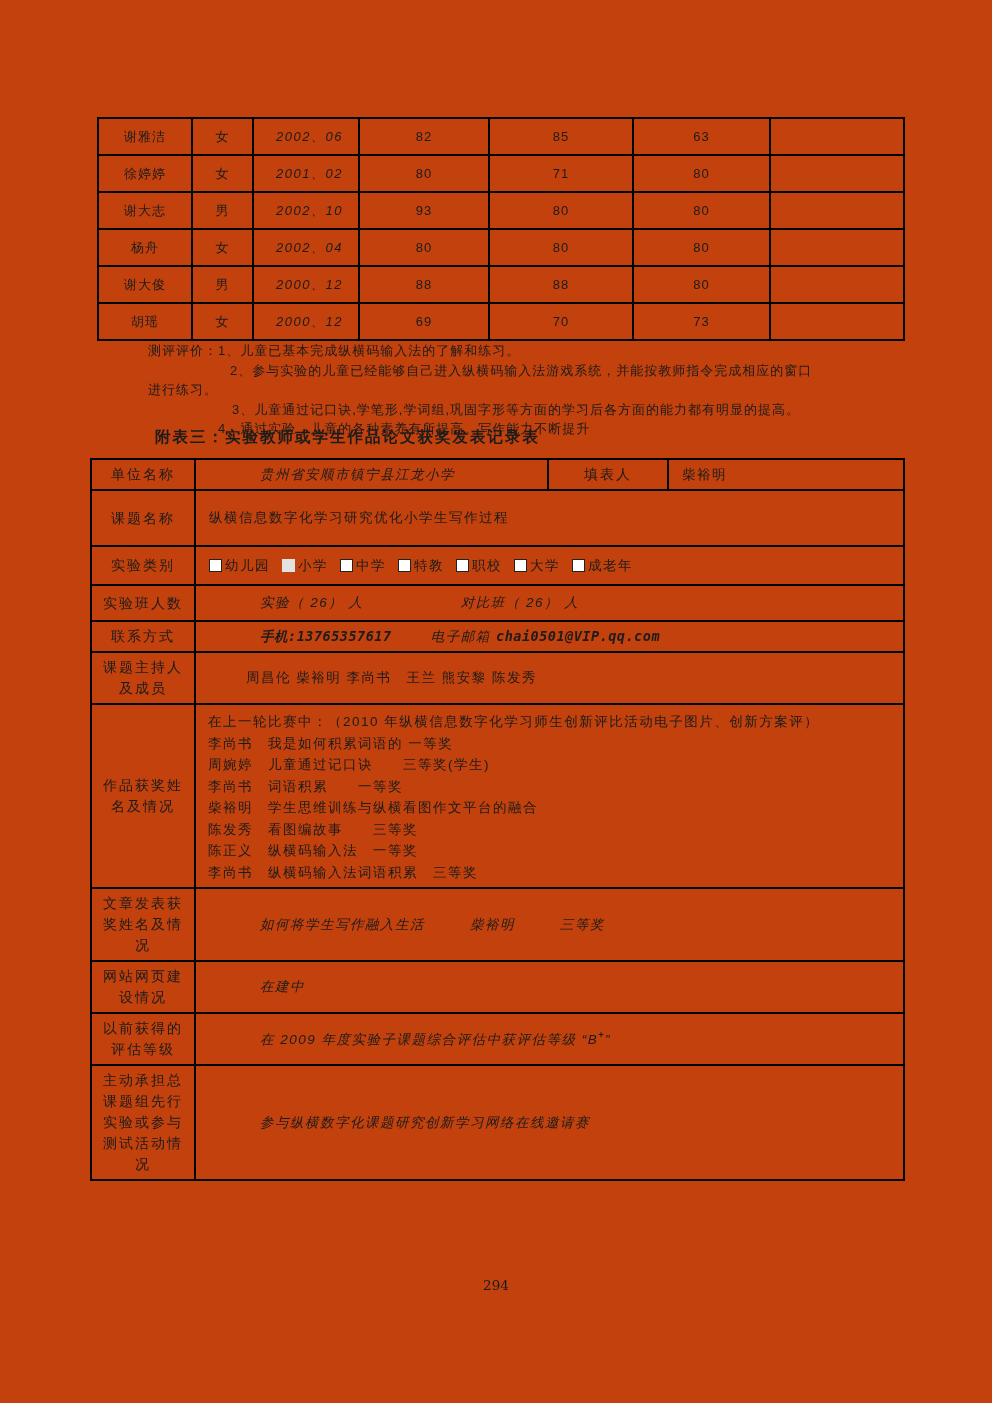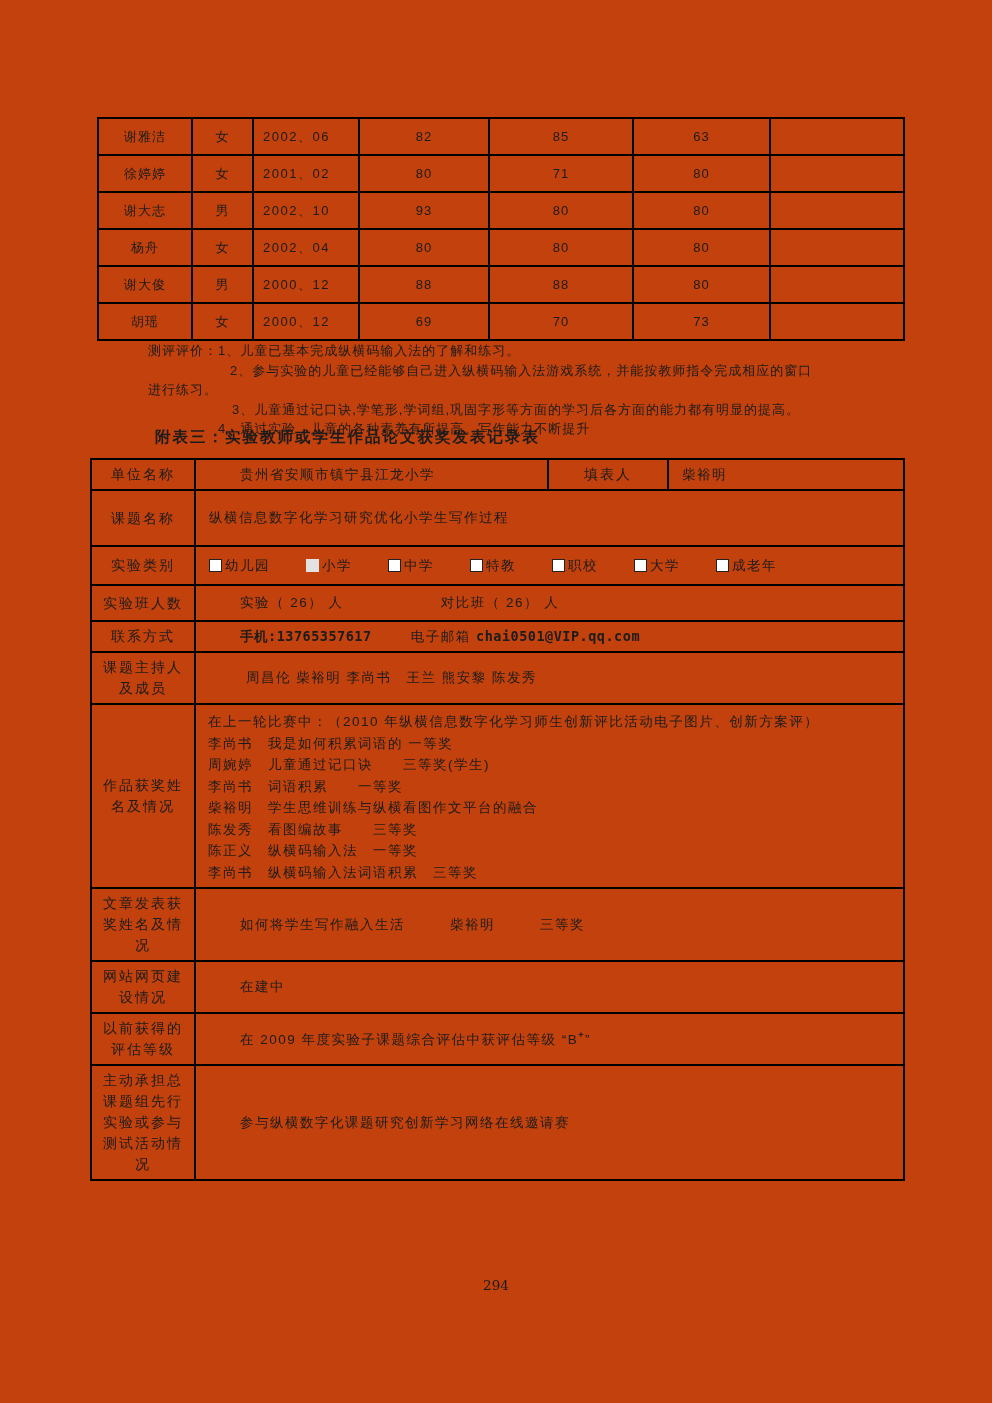--- a/index.html
+++ b/index.html
@@ -18,21 +18,21 @@
     position: absolute; left: 97px; top: 117px; width: 806px;
     font-size: 13px;
   }
   .t1 td {
     border: 2px solid #000;
     height: 37px;
     text-align: center;
     vertical-align: middle;
     letter-spacing: 1px;
   }
-  .t1 td.birth { text-align: left; padding-left: 9px; letter-spacing: 1.5px; }
+  .t1 td.birth { text-align: left; padding-left: 22px; letter-spacing: 1.5px; font-style: italic; }
 
   
   .eval {
     position: absolute; left: 148px; top: 341px;
     font-size: 13px; line-height: 19.5px;
     letter-spacing: 1px; white-space: nowrap;
   }
   .eval .indent-a { margin-left: 82px; }
   .eval .indent-b { margin-left: 84px; }
   .eval .indent-c { margin-left: 70px; }
@@ -55,34 +55,34 @@
     letter-spacing: 1.5px;
   }
   .t2 td.lbl {
     text-align: center;
     font-size: 14px;
     letter-spacing: 2px;
     padding: 4px 11px;
     line-height: 21px;
   }
   .t2 td.val { padding-left: 13px; }
-  .t2 td.val-indent { padding-left: 44px; }
+  .t2 td.val-indent { padding-left: 64px; font-style: italic; }
   .t2 tr.r1  td { height: 31px; }
   .t2 tr.r2  td { height: 56px; }
   .t2 tr.r3  td { height: 39px; }
   .t2 tr.r4  td { height: 36px; }
   .t2 tr.r5  td { height: 15px; margin-top: 24px; }
   .t2 tr.r6  td { height: 52px; }
   .t2 tr.r7  td { height: 176px; }
   .t2 tr.r8  td { height: 71px; }
   .t2 tr.r9  td { height: 49px; }
   .t2 tr.r10 td { height: 49px; }
   .t2 tr.r11 td { height: 115px; }
 
-  .cats { display: flex; align-items: flex-end; gap: 36px; }
+  .cats { display: flex; align-items: flex-end; gap: 12px; }
   .cat { display: inline-flex; align-items: center; gap: 3px; white-space: nowrap; }
   .checkbox {
     width: 13px; height: 13px; display: inline-block;
     border: 1.5px solid #222; background: #fff; flex: 0 0 auto;
   }
   .checkbox.checked { border-color: transparent; background: #e2e2e2; }
 
   .gap-lg { margin-left: 92px; }
   .gap-md { margin-left: 34px; }
   .mono {

